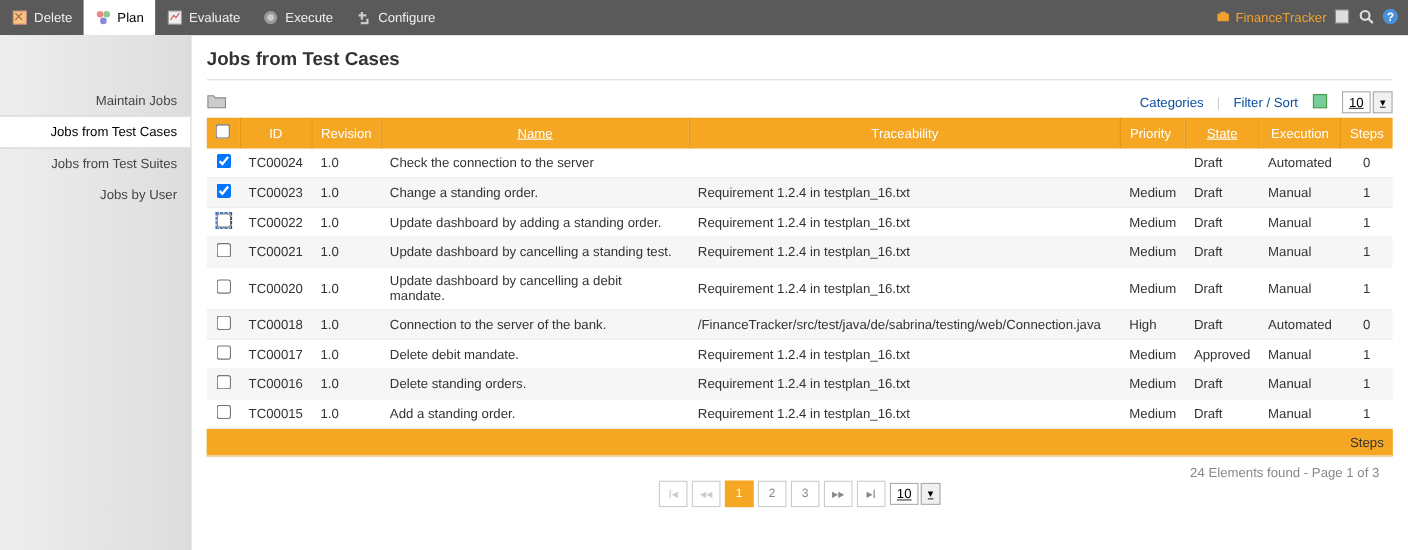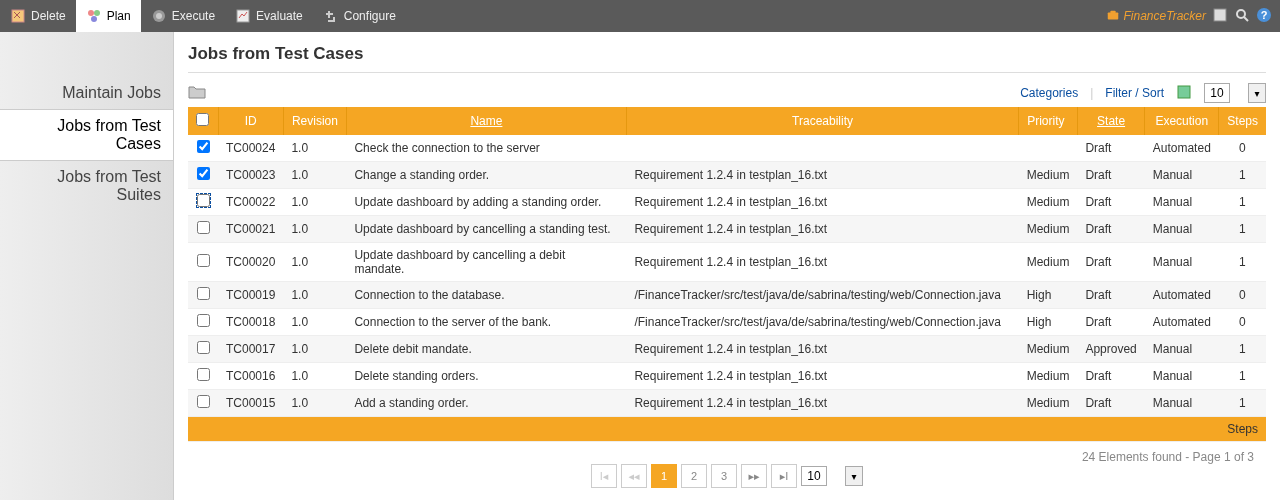--- a/index.html
+++ b/index.html
@@ -4,37 +4,37 @@
 <style>
 * { box-sizing: border-box; margin: 0; padding: 0; }
 body { font-family: Arial, Helvetica, sans-serif; font-size: 12px; color: #333; background: #fff; }
 
 .topbar { background: #5a5a5a; height: 32px; display: flex; align-items: stretch; padding: 0; }
 .topbar-left { display: flex; }
 .topbar-right { margin-left: auto; display: flex; align-items: center; gap: 6px; padding-right: 8px; }
 .nav-item { display: flex; align-items: center; gap: 5px; padding: 0 10px; color: #eee; cursor: pointer; }
 .nav-item.active { background: #fff; color: #000000; }
 .nav-icon { width: 16px; height: 16px; display: inline-block; }
-.topbar-right .proj { color: #f0a030; display: flex; align-items: center; gap: 4px; font-style: italic; }
+.topbar-right .proj { color: #f0a030; display: flex; align-items: center; gap: 4px; }
 
 .container { display: flex; }
 .sidebar { width: 174px; background: linear-gradient(to right, #eee, #ddd); min-height: 468px; border-right: 1px solid #ccc; padding-top: 45px; }
-.sidebar-item { text-align: right; padding: 7px 12px; color: #444; cursor: pointer; font-size: 16px; }
+.sidebar-item { text-align: right; padding: 7px 12px; color: #444; cursor: pointer; font-size: 12px; }
 .sidebar-item.active { background: #fff; font-weight: normal; color: #000; border-top: 1px solid #ccc; border-bottom: 1px solid #ccc; }
 
 .main { flex: 1; padding: 12px 14px; }
 .page-title { font-size: 17px; font-weight: bold; color: #333; margin-bottom: 8px; }
 .divider { border-bottom: 1px solid #ddd; margin-bottom: 10px; }
 
 .toolbar { display: flex; align-items: center; margin-bottom: 4px; }
 .toolbar-left { display: flex; gap: 6px; }
 .toolbar-right { margin-left: auto; display: flex; align-items: center; gap: 12px; }
 .link { color: #0b4fa0; cursor: pointer; font-size: 12px; }
 .sep { color: #ccc; }
-.page-size-sel { display: flex; align-items: center; gap: 18px; }
+.page-size-sel { display: flex; align-items: center; gap: 2px; text-decoration: underline; }
 .page-size-sel input { width: 26px; height: 20px; text-align: center; border: 1px solid #aaa; font-size: 12px; }
 .dropbtn { width: 18px; height: 20px; border: 1px solid #aaa; background: #f0f0f0; font-size: 10px; }
 
 table.grid { width: 100%; border-collapse: collapse; }
 table.grid th { background: #f5a623; color: #fff; font-weight: normal; padding: 6px 8px; text-align: left; font-size: 12px; border-right: 1px solid #e59810; }
 table.grid th:last-child { border-right: none; }
 table.grid td { padding: 5px 8px; border-bottom: 1px solid #eee; font-size: 12px; color: #333; }
 table.grid tr:nth-child(even) td { background: #f6f6f6; }
 .th-check { width: 30px; text-align: center; }
 .th-id { width: 60px; text-align: center; }
@@ -75,31 +75,31 @@
       <div class="nav-item active">
         <span class="nav-icon"><svg width="16" height="16" viewBox="0 0 16 16">
             <circle cx="5" cy="5" r="3" fill="#e88"></circle>
             <circle cx="11" cy="5" r="3" fill="#8c8"></circle>
             <circle cx="8" cy="11" r="3" fill="#88d"></circle>
           </svg></span>
         <span>Plan</span>
       </div>
       <div class="nav-item">
         <span class="nav-icon"><svg width="16" height="16" viewBox="0 0 16 16">
+            <rect x="2" y="2" width="12" height="12" fill="#eee" stroke="#999"></rect>
+            <path d="M4 10 L7 6 L9 8 L12 4" stroke="#c55" fill="none"></path>
+          </svg></span>
+        <span>Evaluate</span>
+      </div>
+      <div class="nav-item">
+        <span class="nav-icon"><svg width="16" height="16" viewBox="0 0 16 16">
             <circle cx="8" cy="8" r="6" fill="#999"></circle>
             <circle cx="8" cy="8" r="3" fill="#ccc"></circle>
           </svg></span>
         <span>Execute</span>
-      </div>
-      <div class="nav-item">
-        <span class="nav-icon"><svg width="16" height="16" viewBox="0 0 16 16">
-            <rect x="2" y="2" width="12" height="12" fill="#eee" stroke="#999"></rect>
-            <path d="M4 10 L7 6 L9 8 L12 4" stroke="#c55" fill="none"></path>
-          </svg></span>
-        <span>Evaluate</span>
       </div>
       <div class="nav-item">
         <span class="nav-icon"><svg width="16" height="16" viewBox="0 0 16 16">
             <path d="M3 6 L10 6 M6 3 L6 10 M11 13 L5 13 M11 9 L11 14" stroke="#ccc" stroke-width="2"></path>
           </svg></span>
         <span>Configure</span>
       </div>
     </div>
   <div class="topbar-right">
     <span class="proj">
@@ -129,20 +129,21 @@
         </svg>
     </span>
   </div>
 </div>
 
 <div class="container">
   <div class="sidebar" id="sidebar-items">
       <div class="sidebar-item">Maintain Jobs</div>
       <div class="sidebar-item active">Jobs from Test Cases</div>
       <div class="sidebar-item">Jobs from Test Suites</div>
+      <div class="sidebar-item">Jobs by User</div>
     </div>
 
   <div class="main">
     <div class="page-title">Jobs from Test Cases</div>
     <div class="divider"></div>
 
     <div class="toolbar">
       <div class="toolbar-left">
         <span>
           <svg width="18" height="16" viewBox="0 0 18 16">
@@ -228,31 +229,20 @@
           <tr>
             <td style="text-align:center"><input type="checkbox" class="checkbox" style=""></td>
             <td class="cell-id">TC00020</td>
             <td>1.0</td>
             <td>Update dashboard by cancelling a debit mandate.</td>
             <td>Requirement 1.2.4 in testplan_16.txt</td>
             <td>Medium</td>
             <td>Draft</td>
             <td>Manual</td>
             <td class="cell-steps">1</td>
-          </tr>
-          <tr>
-            <td style="text-align:center"><input type="checkbox" class="checkbox" style=""></td>
-            <td class="cell-id">TC00019</td>
-            <td>1.0</td>
-            <td>Connection to the database.</td>
-            <td>/FinanceTracker/src/test/java/de/sabrina/testing/web/Connection.java</td>
-            <td>High</td>
-            <td>Draft</td>
-            <td>Automated</td>
-            <td class="cell-steps">0</td>
           </tr>
           <tr>
             <td style="text-align:center"><input type="checkbox" class="checkbox" style=""></td>
             <td class="cell-id">TC00018</td>
             <td>1.0</td>
             <td>Connection to the server of the bank.</td>
             <td>/FinanceTracker/src/test/java/de/sabrina/testing/web/Connection.java</td>
             <td>High</td>
             <td>Draft</td>
             <td>Automated</td>

